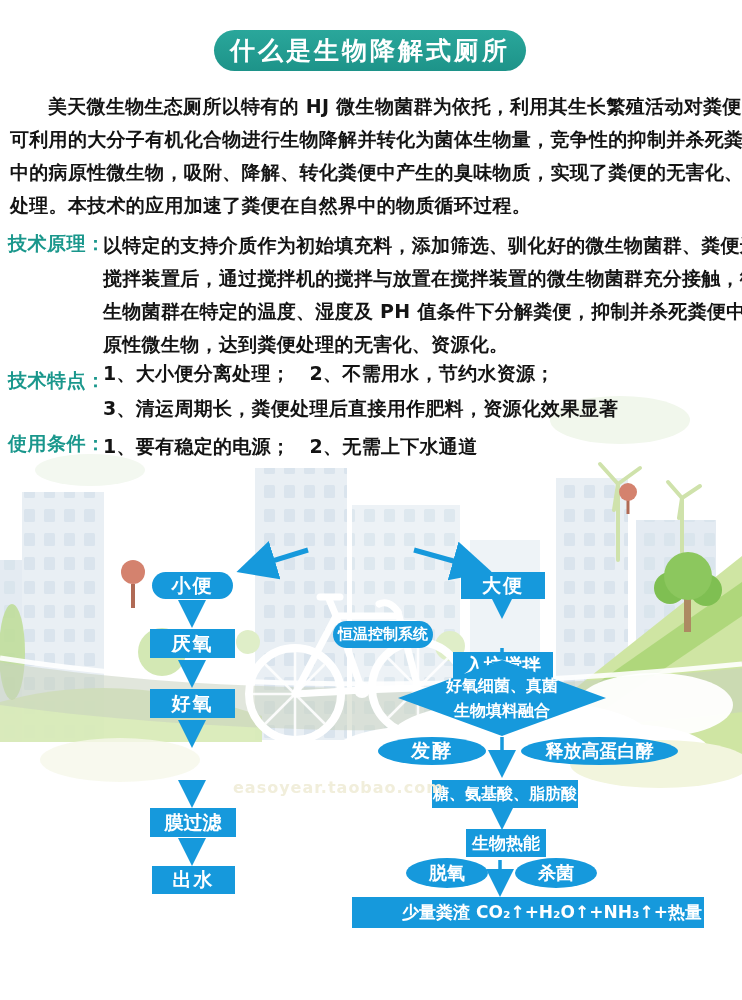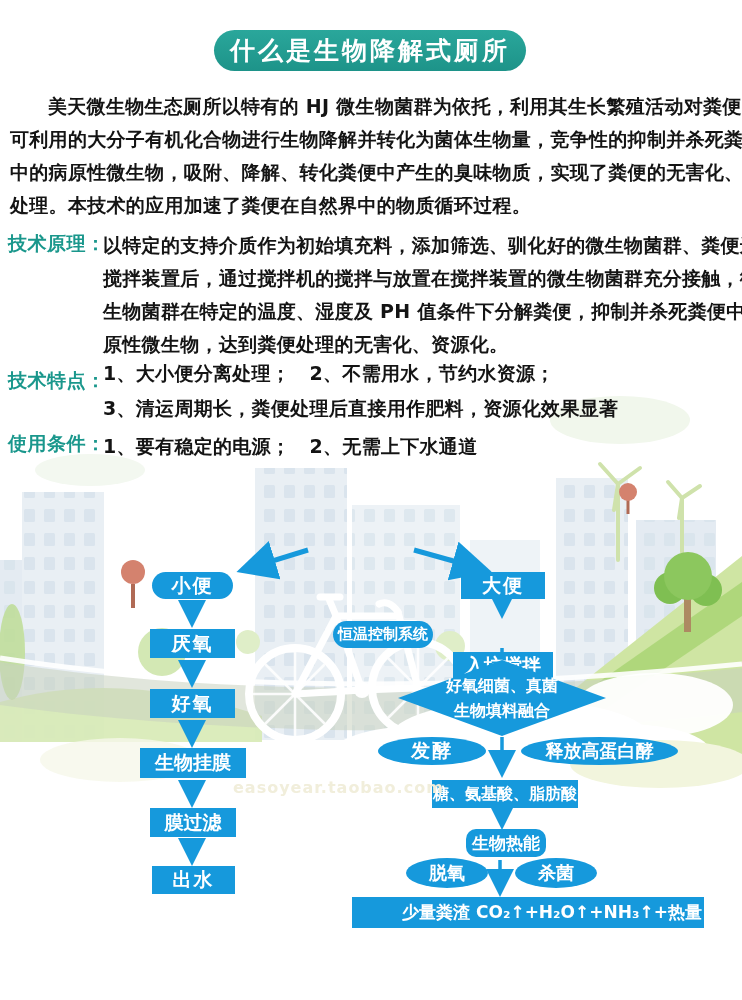--- a/index.html
+++ b/index.html
@@ -190,24 +190,23 @@
   <div class="node" style="left:150px;top:689px;width:85px;height:29px;letter-spacing:2px;">好氧</div>
   <div class="node diamond" style="left:398px;top:660px;width:208px;height:76px;">
     <div class="dshape"></div>
     <div class="dtext">
       <span>好氧细菌、真菌</span>
       <span>生物填料融合</span>
     </div>
   </div>
   <div class="node ellipse" style="left:378px;top:737px;width:108px;height:28px;letter-spacing:2px;">发酵</div>
   <div class="node ellipse" style="left:521px;top:737px;width:157px;height:28px;font-size:18px;">释放高蛋白酵</div>
-  <div class="node" style="left:140px;top:748px;width:106px;height:30px;">生物挂膜</div>
   <div class="node" style="left:432px;top:780px;width:146px;height:28px;font-size:16px;">糖、氨基酸、脂肪酸</div>
   <div class="node" style="left:150px;top:808px;width:86px;height:29px;">膜过滤</div>
-  <div class="node" style="left:466px;top:829px;width:80px;height:28px;font-size:17px;border-radius:10px;">生物热能</div>
+  <div class="node" style="left:466px;top:829px;width:80px;height:28px;font-size:17px;">生物热能</div>
   <div class="node ellipse" style="left:406px;top:858px;width:82px;height:30px;font-size:18px;">脱氧</div>
   <div class="node ellipse" style="left:515px;top:858px;width:82px;height:30px;font-size:18px;">杀菌</div>
   <div class="node" style="left:152px;top:866px;width:83px;height:28px;letter-spacing:2px;text-align:center;">出水</div>
   <div class="node" style="left:352px;top:897px;width:304px;height:31px;font-size:17px;padding-left:48px;">少量粪渣 CO₂↑+H₂O↑+NH₃↑+热量</div>
 
   <div class="watermark">easoyear.taobao.com</div>
 
 </div>
 
 </body></html>

